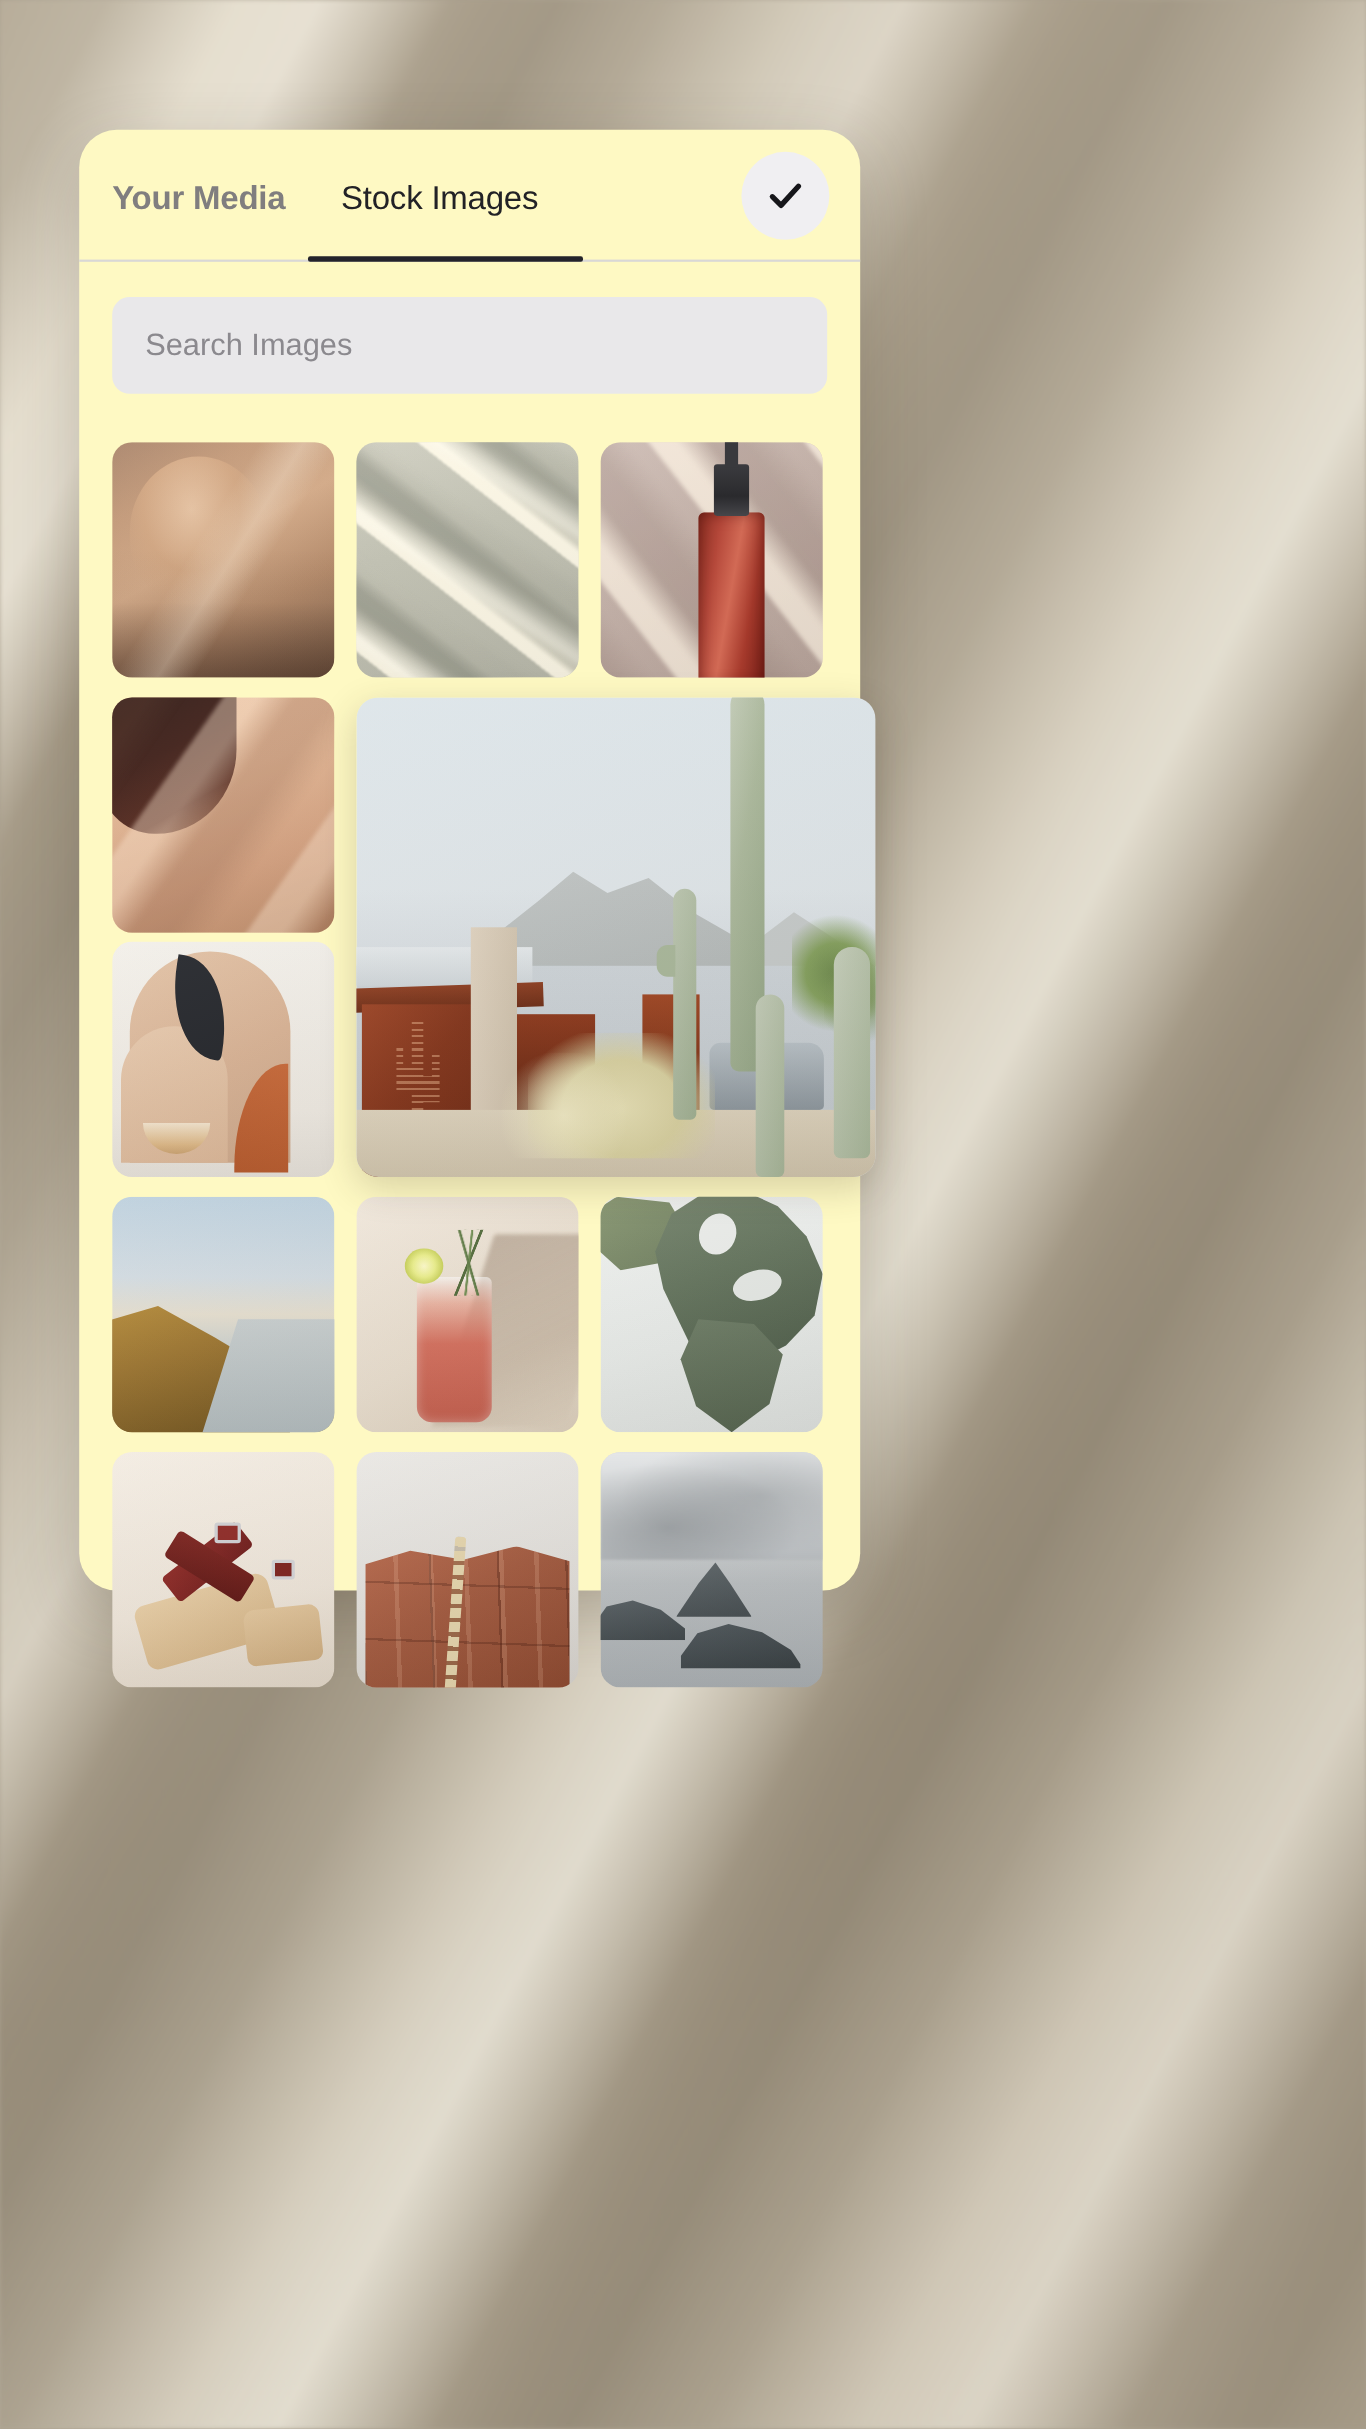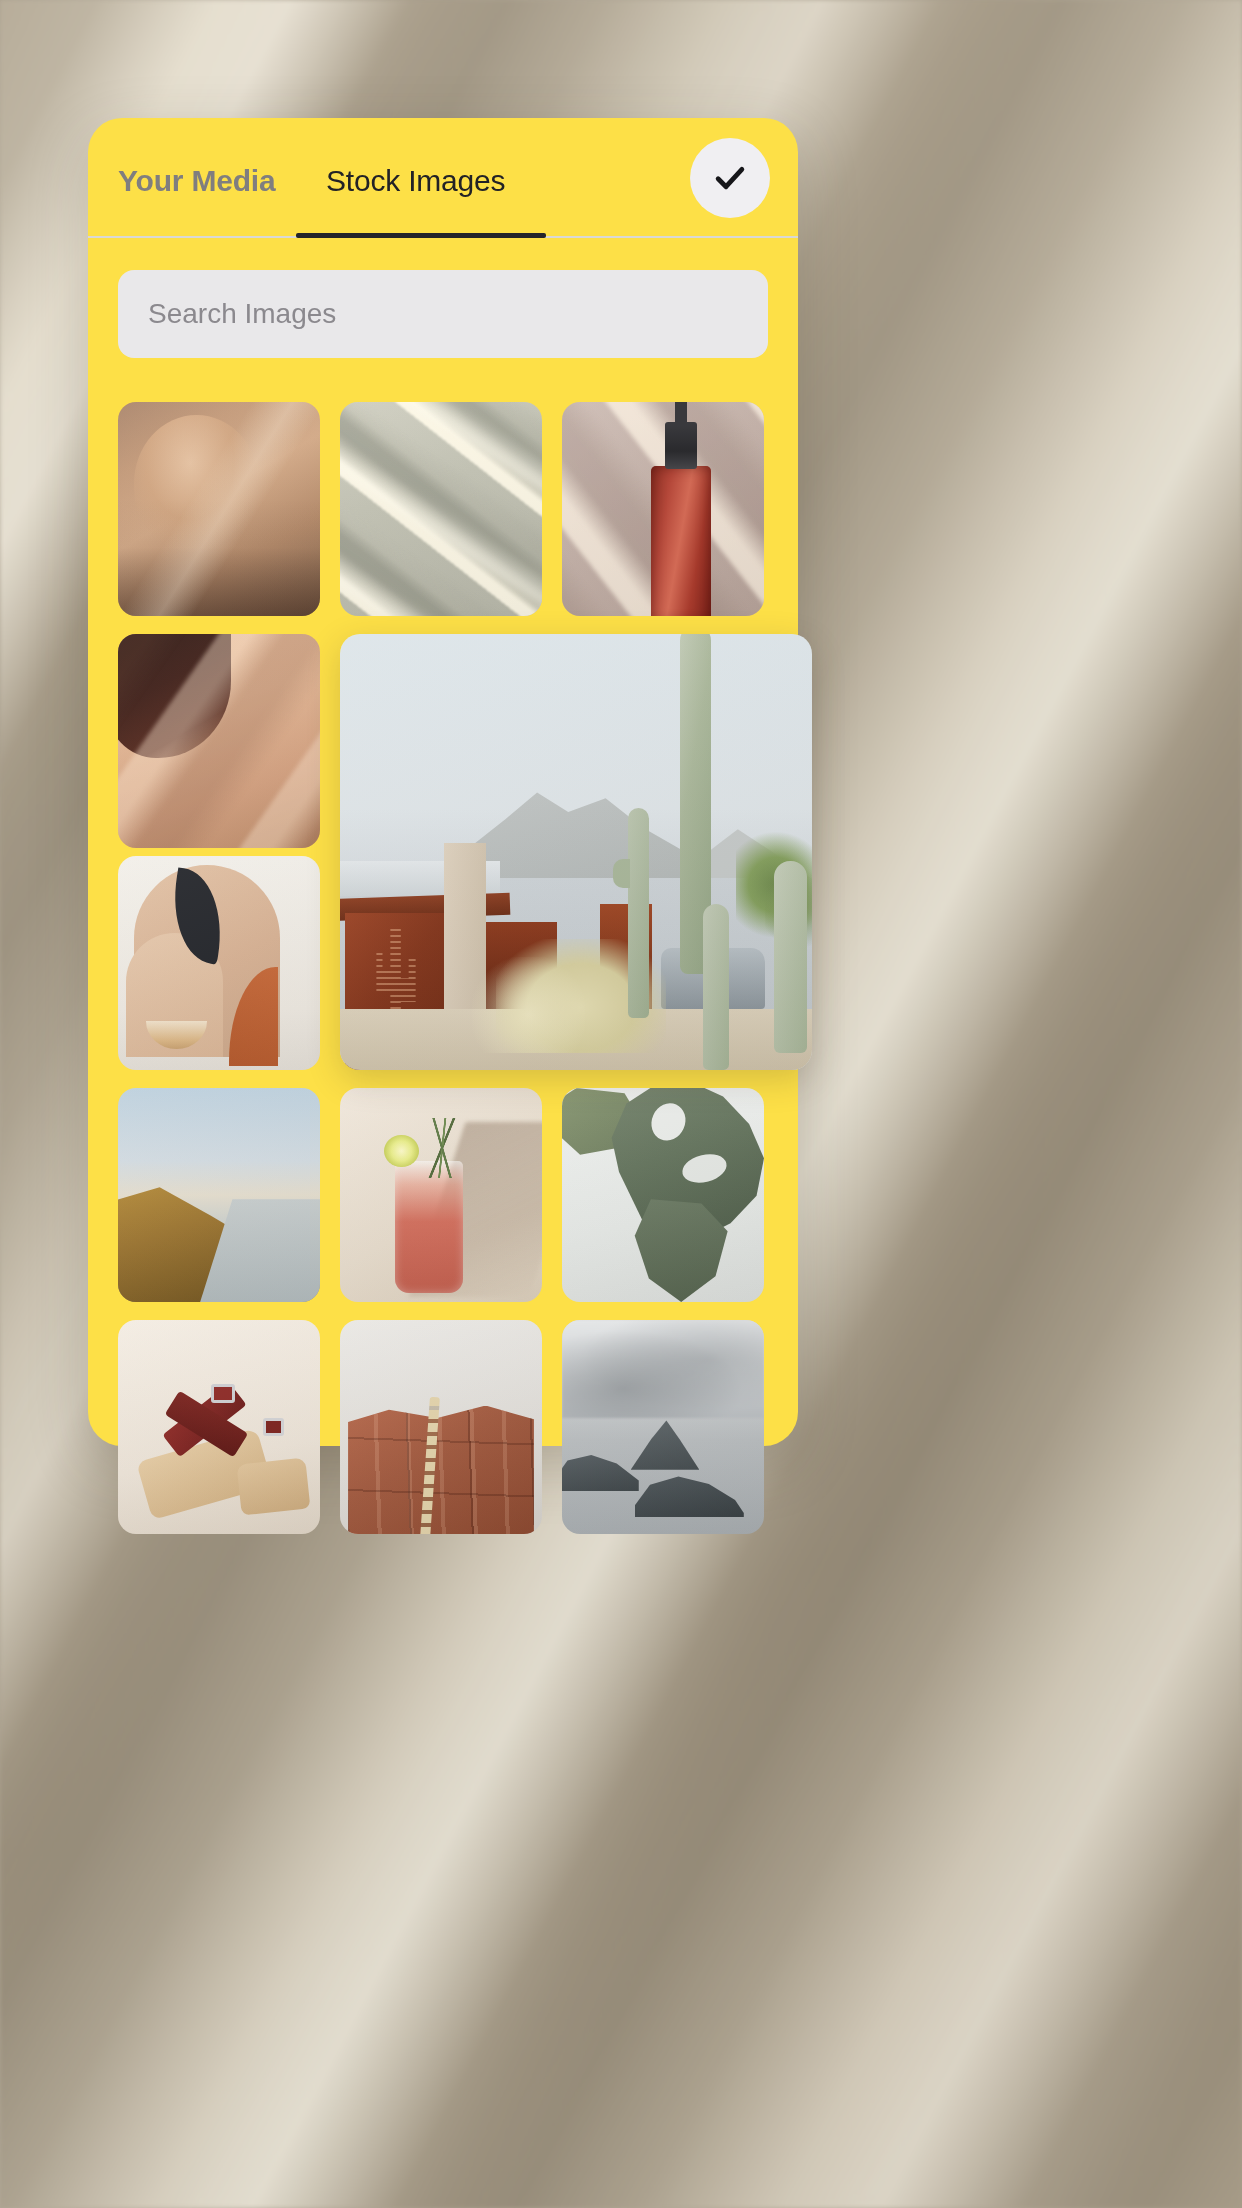--- a/index.html
+++ b/index.html
@@ -53,23 +53,23 @@
         rgba(255,252,242,0.26) 57%,
         rgba(255,252,242,0) 66%,
         rgba(255,252,242,0.20) 83%,
         rgba(255,252,242,0) 92%);
     filter:blur(22px);
   }
 
   
   #card {
     position:absolute;
-    left:88px; top:118px;
+    left:72px; top:118px;
     width:710px; height:1328px;
-    background:#fde047;
+    background:#fef9c3;
     border-radius:34px;
     box-shadow:0 18px 60px rgba(60,48,34,0.22);
     overflow:visible;
   }
 
   
   #tabbar {
     position:relative;
     height:120px;
     border-bottom:2px solid #d9d8d6;

